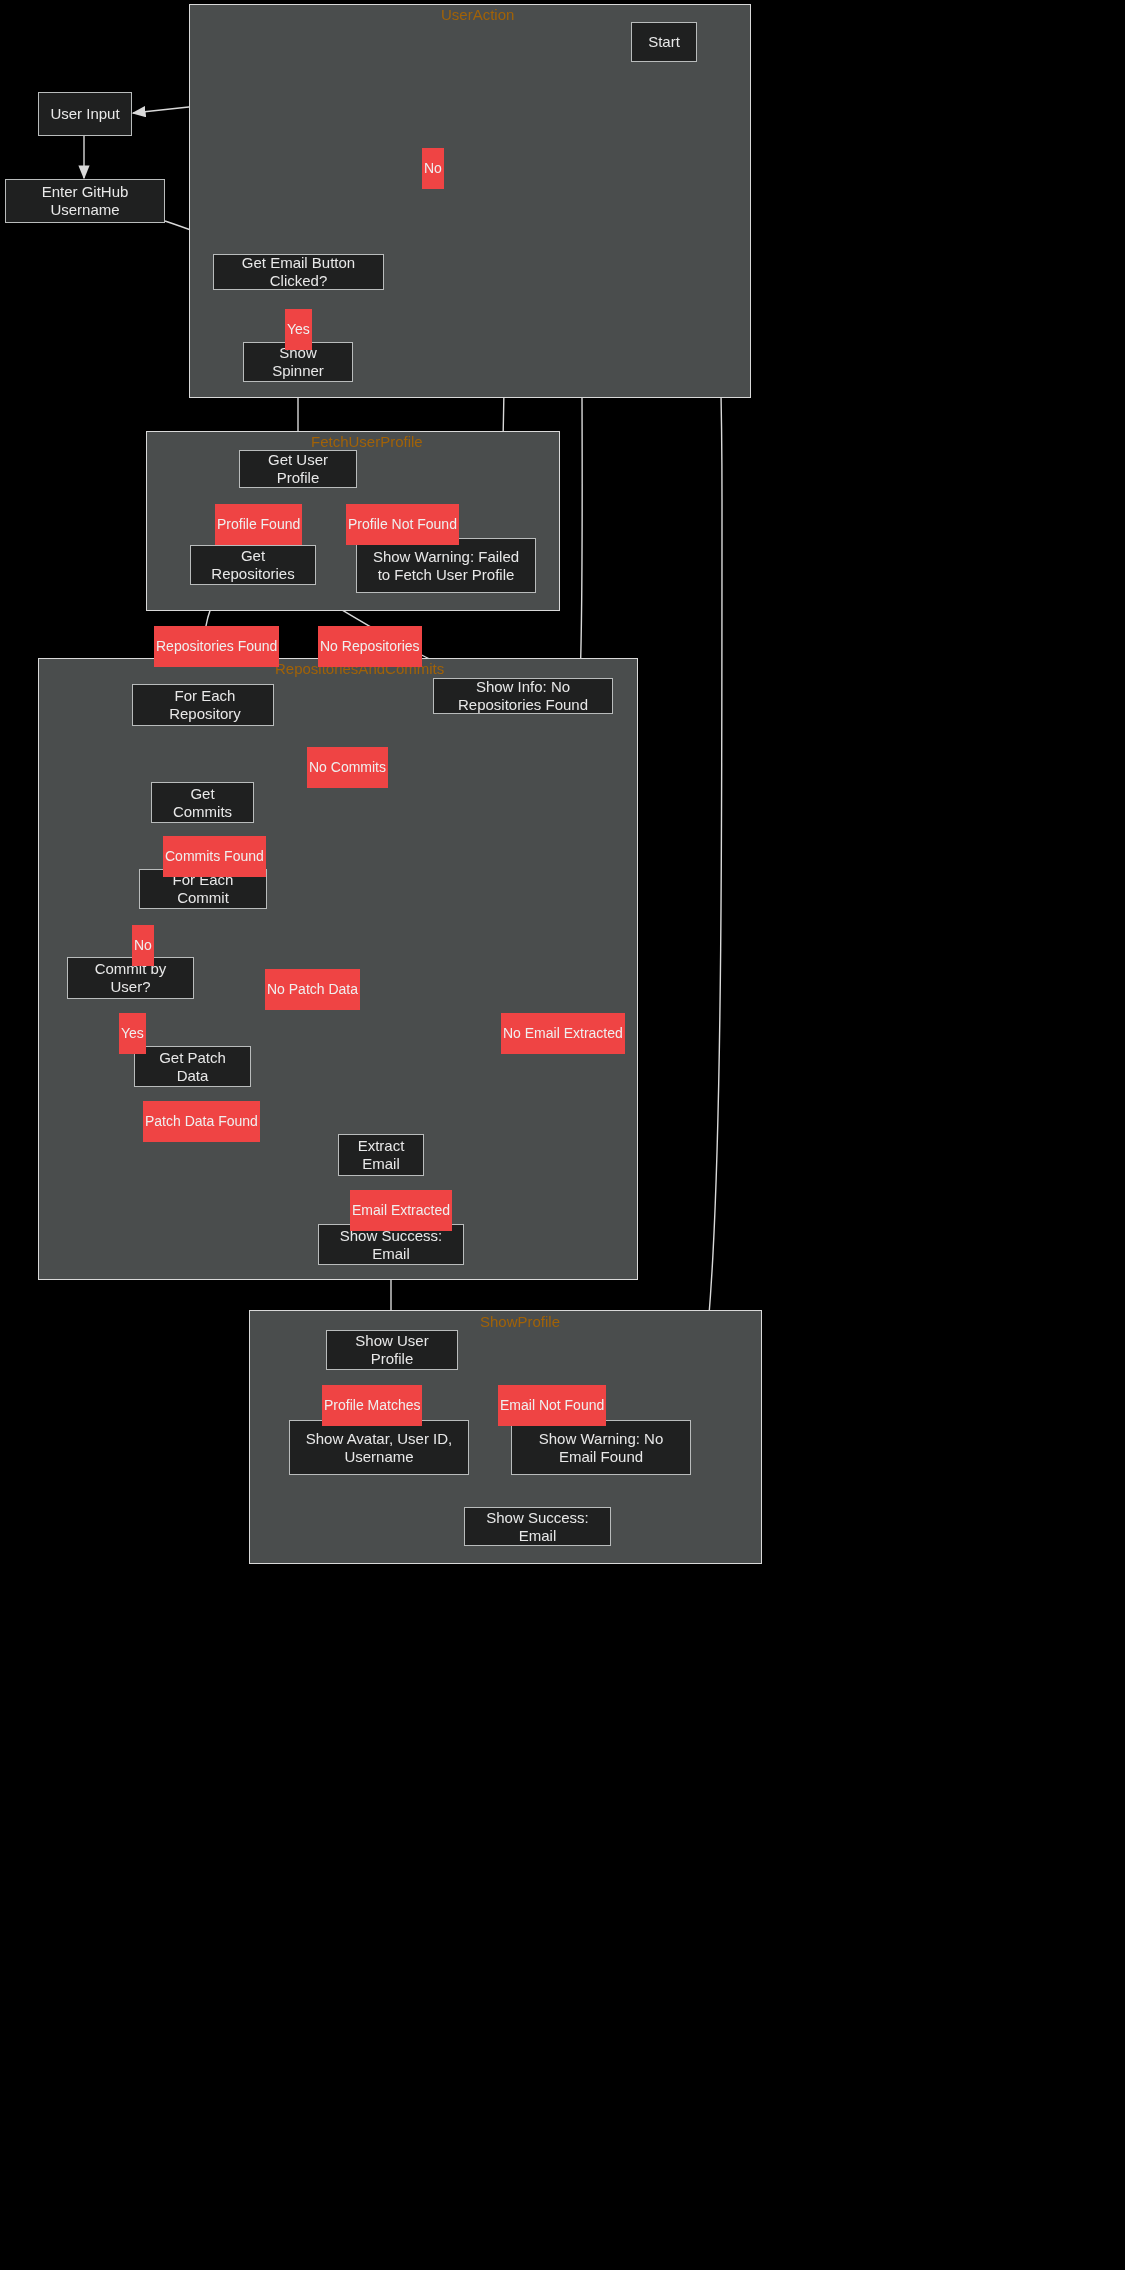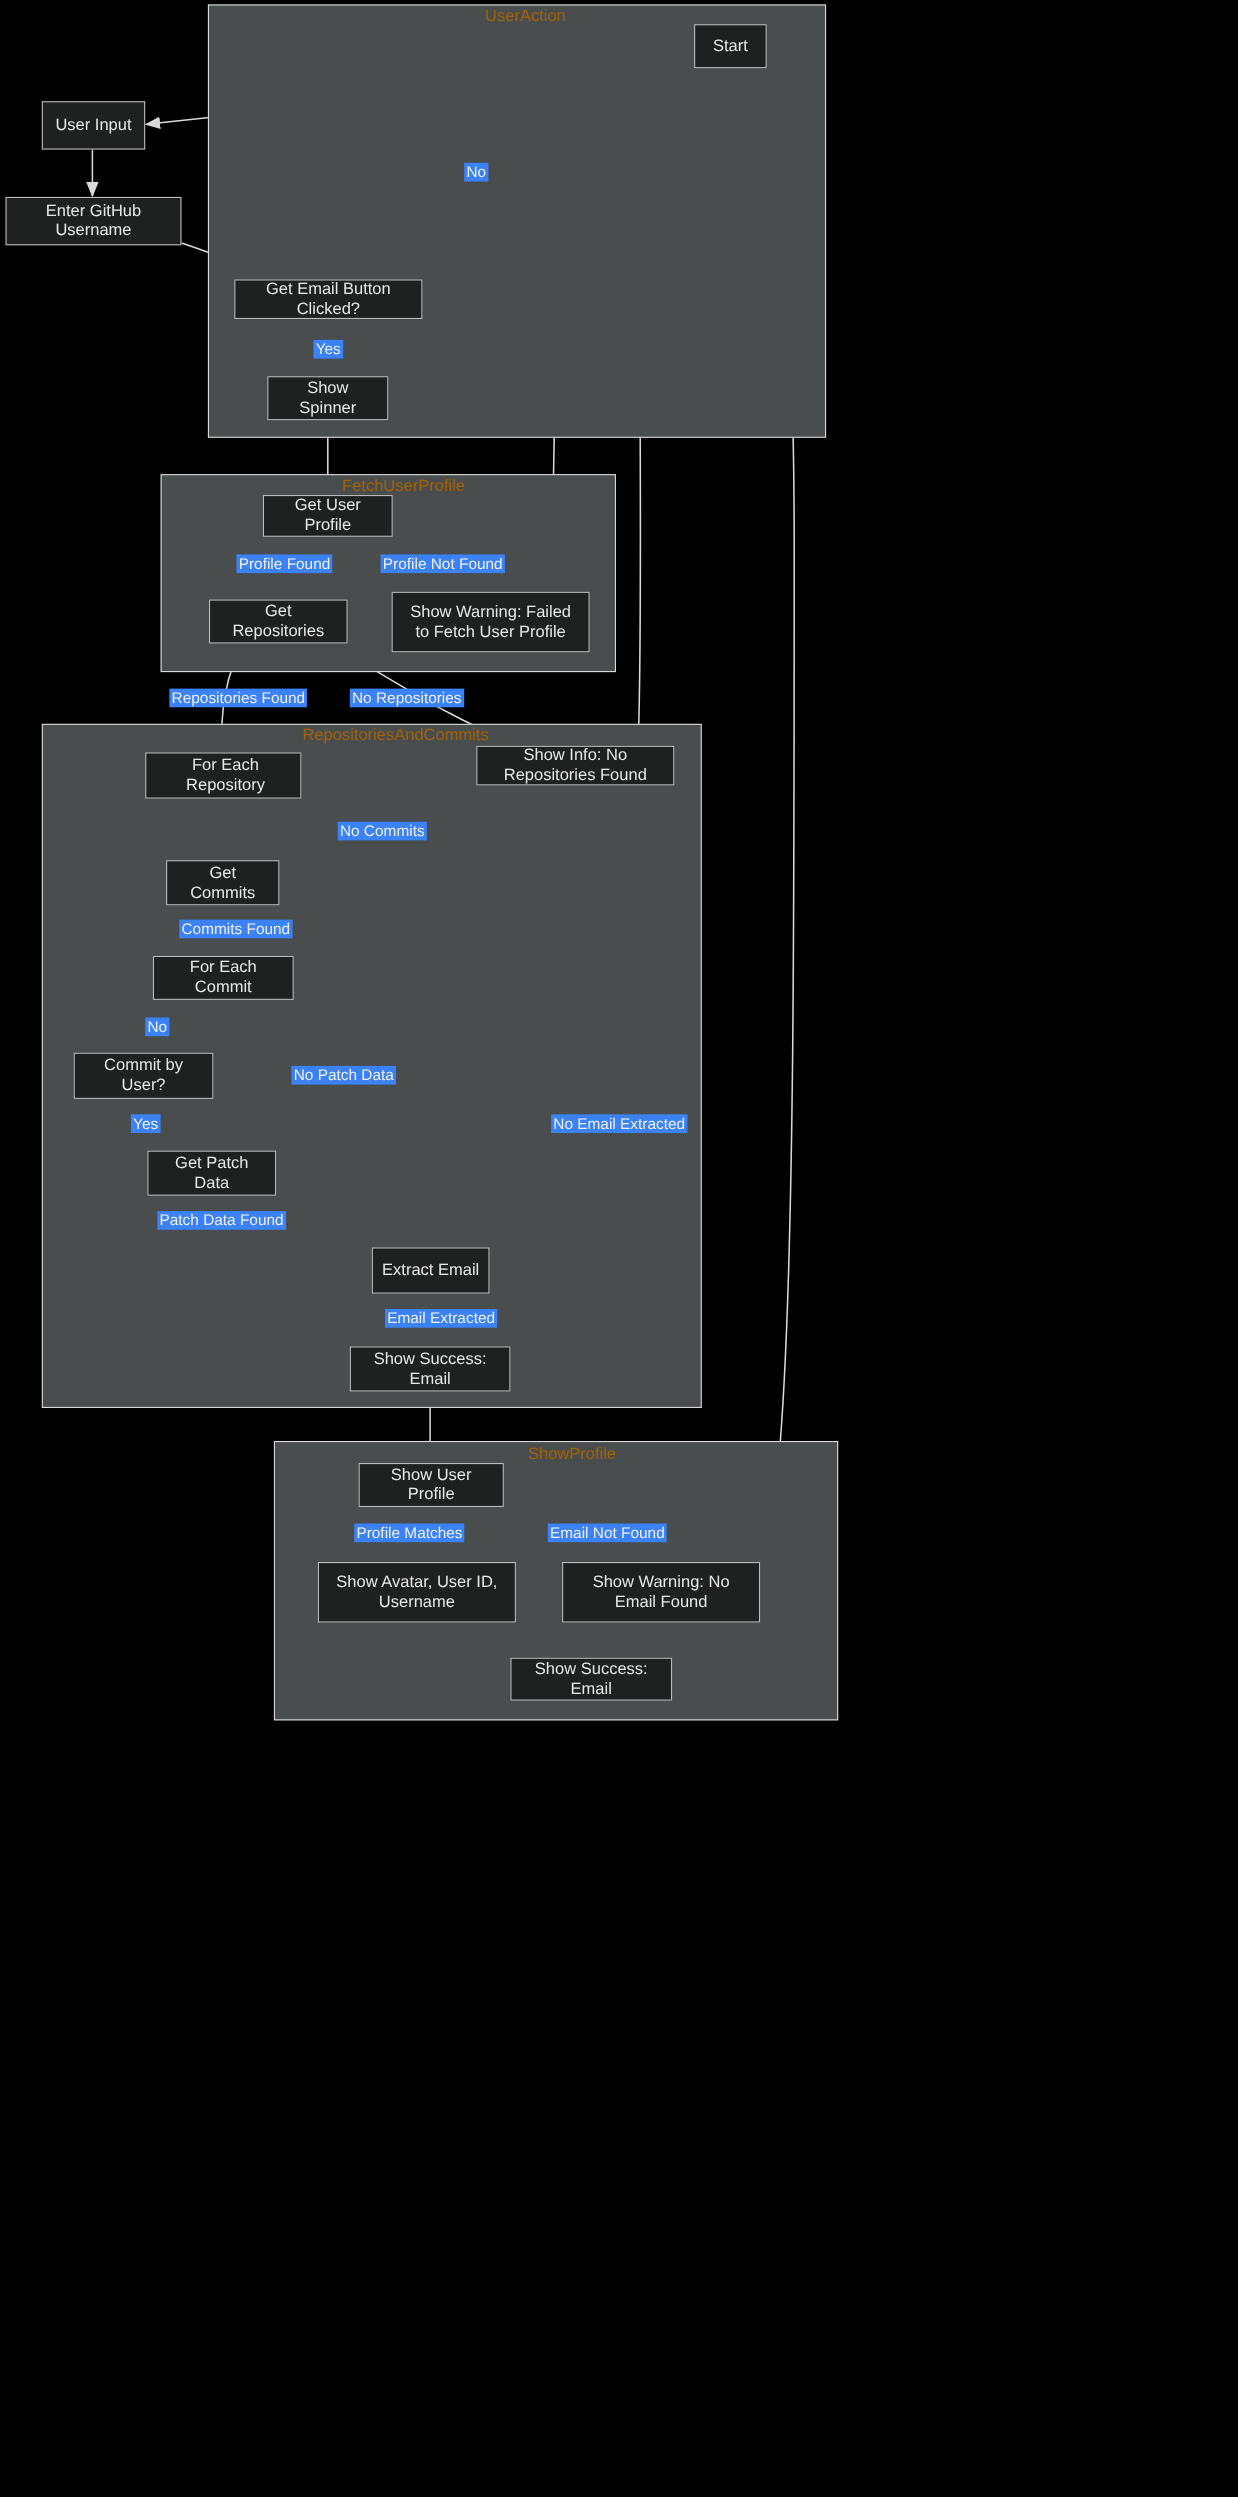--- a/index.html
+++ b/index.html
@@ -9,22 +9,22 @@
   #canvas{position:absolute;inset:0;width:1125px;height:2270px;}
   svg.edges{position:absolute;left:0;top:0;width:1125px;height:2270px;pointer-events:none;}
 
   .cluster{position:absolute;background:#4a4d4d;border:1px solid #d9d9d9;box-sizing:border-box;}
   .cluster-label{position:absolute;font-size:15px;color:#a16207;white-space:nowrap;}
 
   .node{position:absolute;background:#1f2020;border:1px solid #b9bcbc;box-sizing:border-box;
         display:flex;align-items:center;justify-content:center;text-align:center;
         font-size:15px;color:#e8e8e8;line-height:18px;padding:2px 8px;}
 
-  .edge-label{position:absolute;background:#3b82f6;color:#efefef;font-size:14px;
-              padding:0 2px;white-space:nowrap;line-height:17px;}
+  .edge-label{position:absolute;background:#ef4444;color:#efefef;font-size:14px;
+              padding:12px 2px;white-space:nowrap;line-height:17px;}
 </style>
 </head>
 <body>
 
 <div id="canvas">
 
   <svg class="edges" viewBox="0 0 1125 2270">
     <defs>
       <marker id="ah" markerWidth="10" markerHeight="8" refX="9" refY="4" orient="auto">
         <path d="M0,0 L10,4 L0,8 z" fill="#d9d9d9"></path>
@@ -123,21 +123,21 @@
   <div class="node" style="left:433px;top:678px;width:180px;height:36px;">Show Info: No Repositories Found</div>
 
   <div class="node" style="left:151px;top:782px;width:103px;height:41px;">Get Commits</div>
 
   <div class="node" style="left:139px;top:869px;width:128px;height:40px;">For Each Commit</div>
 
   <div class="node" style="left:67px;top:957px;width:127px;height:42px;">Commit by User?</div>
 
   <div class="node" style="left:134px;top:1046px;width:117px;height:41px;">Get Patch Data</div>
 
-  <div class="node" style="left:338px;top:1134px;width:107px;height:42px;">Extract Email</div>
+  <div class="node" style="left:338px;top:1134px;width:86px;height:42px;">Extract Email</div>
 
   <div class="node" style="left:318px;top:1224px;width:146px;height:41px;">Show Success: Email</div>
 
   <div class="node" style="left:326px;top:1330px;width:132px;height:40px;">Show User Profile</div>
 
   <div class="node" style="left:289px;top:1420px;width:180px;height:55px;">Show Avatar, User ID, Username</div>
 
   <div class="node" style="left:511px;top:1420px;width:180px;height:55px;">Show Warning: No Email Found</div>
 
   <div class="node" style="left:464px;top:1507px;width:147px;height:39px;">Show Success: Email</div>

